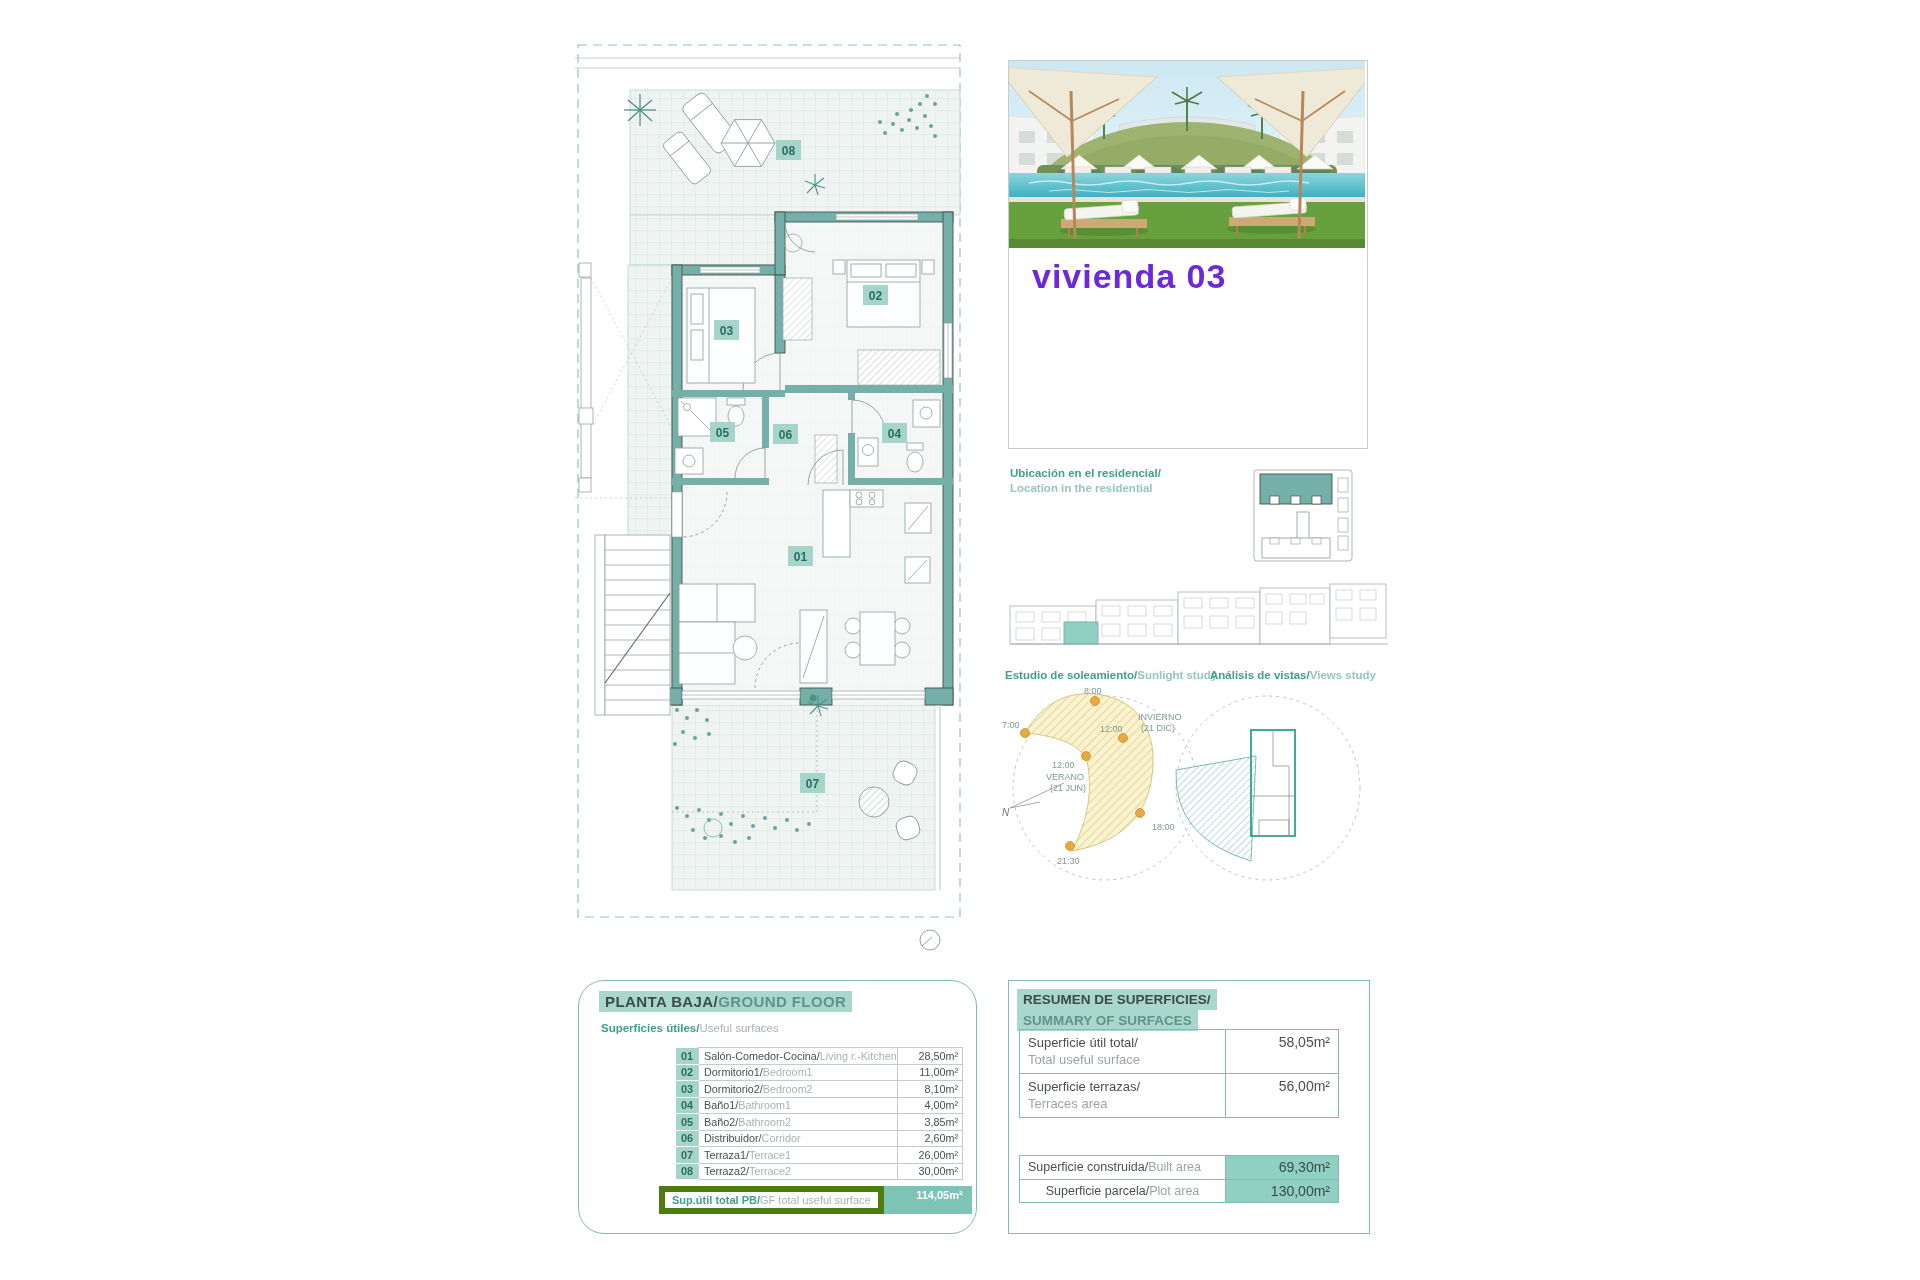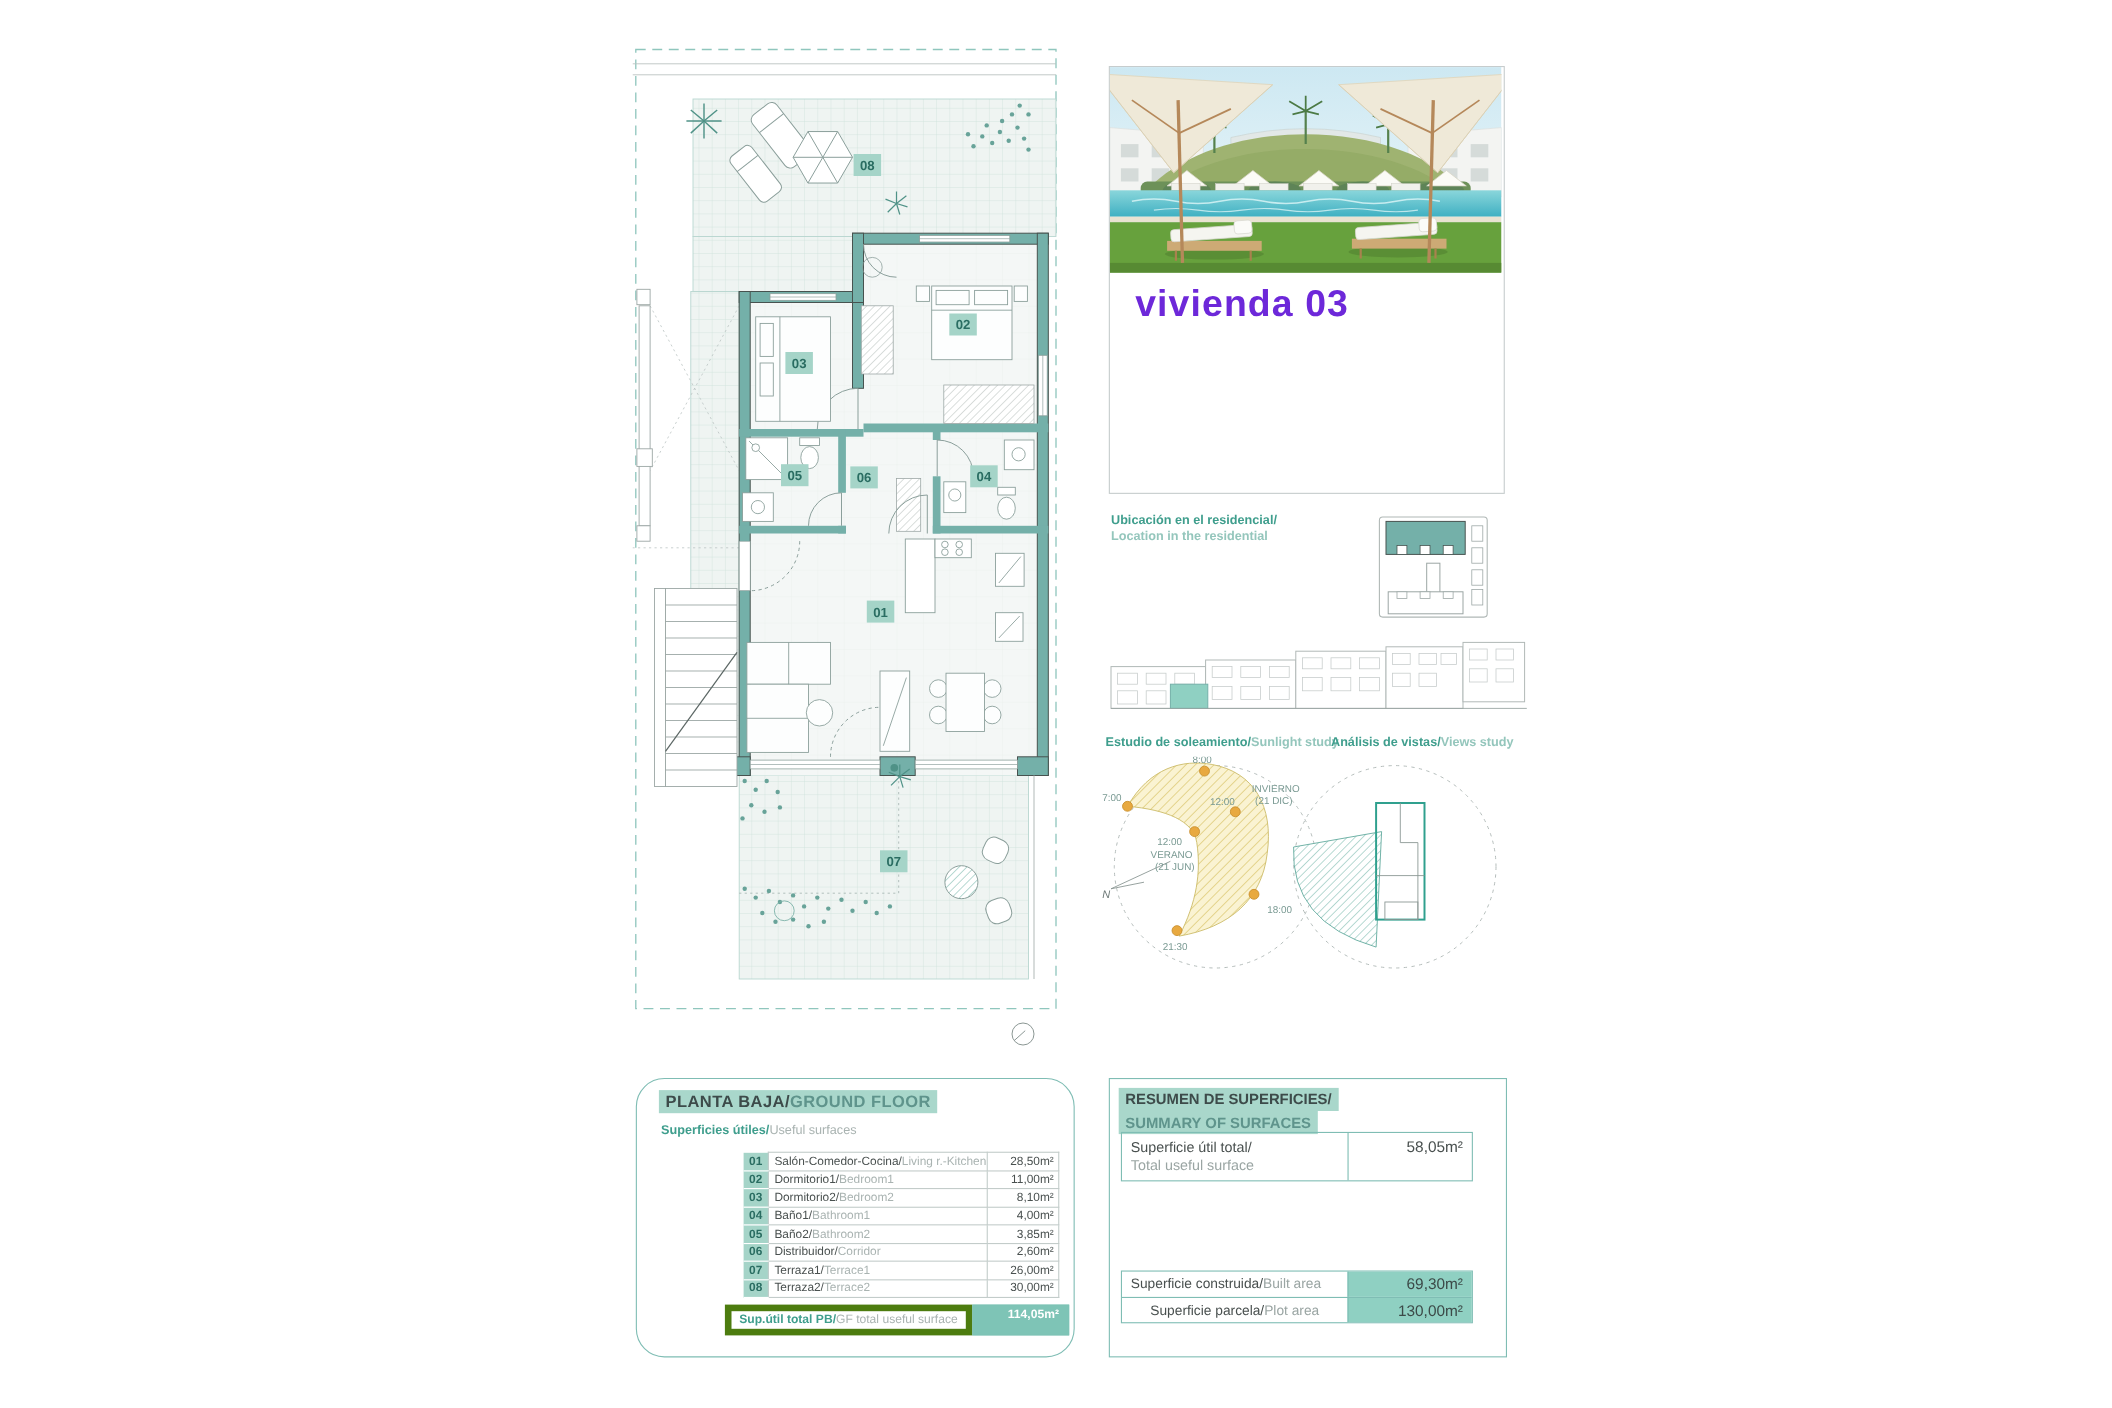--- a/index.html
+++ b/index.html
@@ -679,20 +679,27 @@
       <span class="hl en">SUMMARY OF SURFACES</span>
     </div>
     <div class="sum-tableA">
       <div class="sum-rowA">
         <div class="lbl">
             <span class="es">Superficie útil total/</span>
             <span class="en">Total useful surface</span>
           </div>
         <div class="val">58,05m²</div>
       </div>
+      <div class="sum-rowA">
+        <div class="lbl">
+            <span class="es">Superficie terrazas/</span>
+            <span class="en">Terraces area</span>
+          </div>
+        <div class="val">56,00m²</div>
+      </div>
     </div>
     <div class="sum-tableB">
       <div class="sum-rowB">
         <div class="lbl"><span class="es">Superficie construida/</span><span class="en">Built area</span></div>
         <div class="val">69,30m²</div>
       </div>
       <div class="sum-rowB">
         <div class="lbl"><span class="es">Superficie parcela/</span><span class="en">Plot area</span></div>
         <div class="val">130,00m²</div>
       </div>

